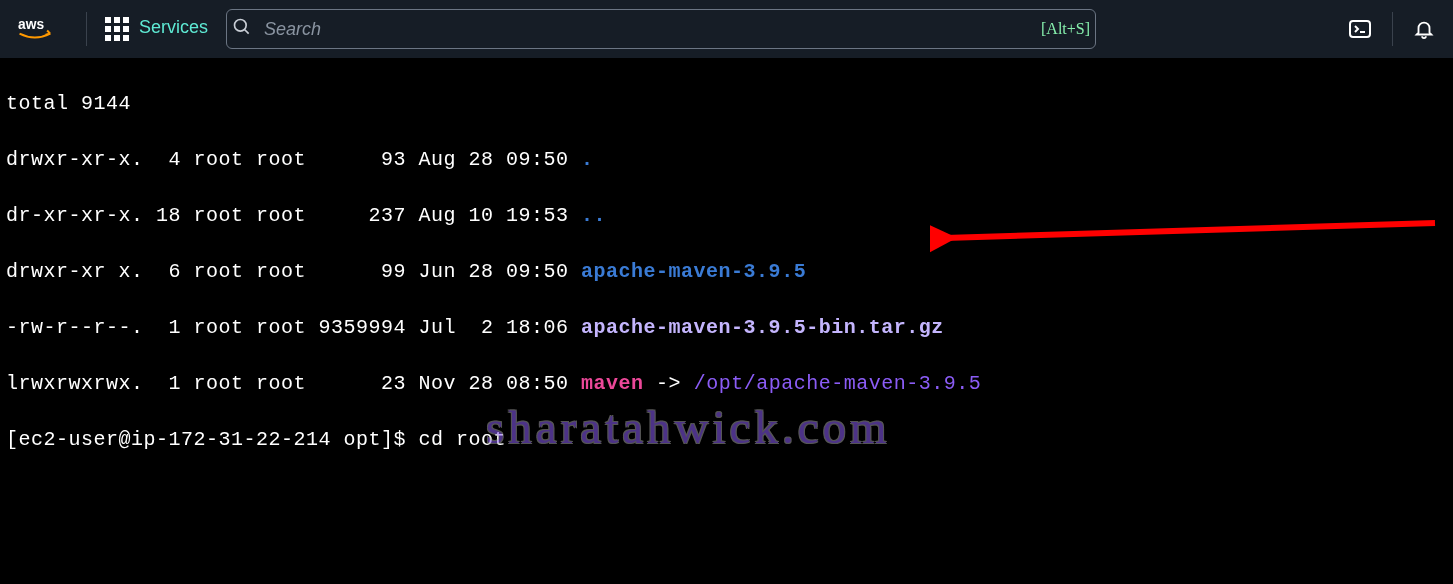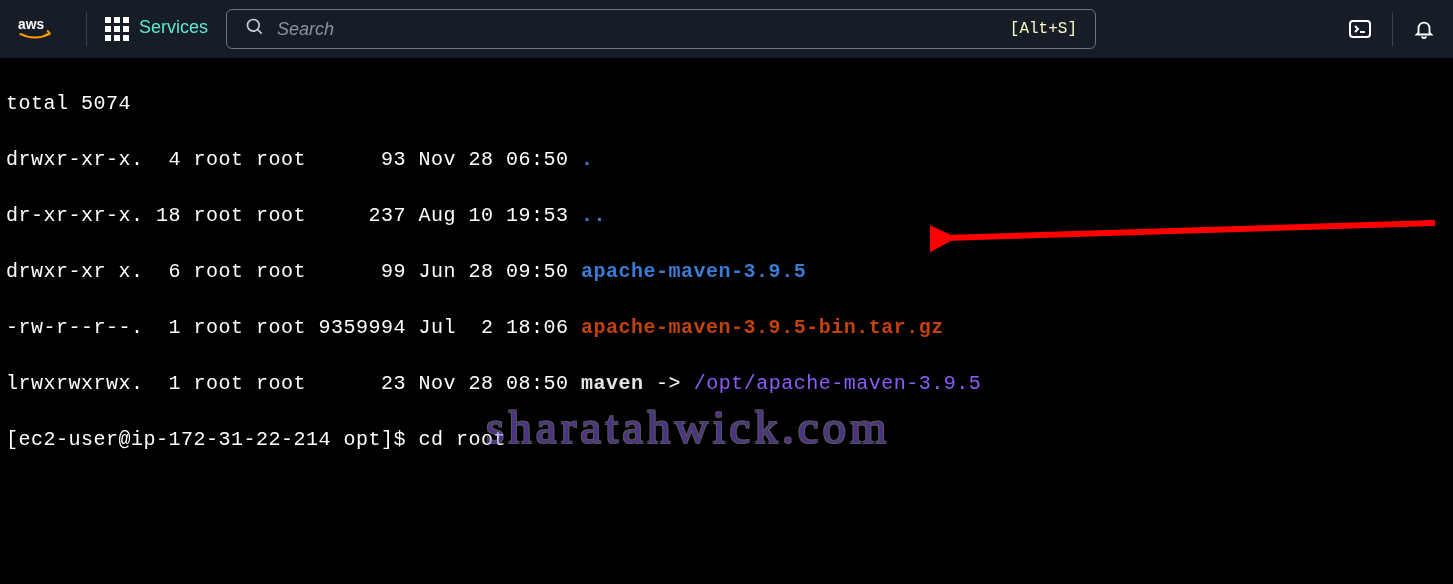--- a/index.html
+++ b/index.html
@@ -50,42 +50,42 @@
   .grid-icon span {
     width: 6px; height: 6px; background: #fff;
   }
   .search-wrap {
     flex: 0 0 870px;
     height: 40px;
     border: 1px solid #6b7583;
     border-radius: 6px;
     display: flex;
     align-items: center;
-    padding: 0 18px;
+    padding: 0 5px;
     gap: 12px;
     color: #9aa3af;
   }
   .search-wrap input {
     flex: 1;
     background: transparent;
     border: none;
     outline: none;
     color: #fff;
     font-size: 18px;
     font-style: italic;
     font-family: "Segoe UI", Arial, sans-serif;
   }
   .search-wrap input::placeholder {
     color: #8a94a1;
     font-style: italic;
   }
   .kbd-hint {
-    font-family: Liberation Mono, monospace;
+    font-family: Liberation Serif, serif;
     font-size: 16px;
-    color: #fef9c3;
+    color: #86efac;
     text-align: center;
   }
   .header-right {
     margin-left: auto;
     display: flex;
     align-items: center;
     gap: 20px;
   }
   .hdr-icon {
     color: #fff;
@@ -96,22 +96,22 @@
   .term {
     padding: 4px 6px;
     color: #fff;
     font-size: 20px;
     line-height: 28px;
     white-space: pre;
     font-family: "Courier New", monospace;
     letter-spacing: 0.5px;
   }
   .blue   { color: #3a7bd5; font-weight: bold; }
-  .red    { color: #c2410c; font-weight: bold; }
-  .cyan   { color: #e5e5e5; font-weight: bold; }
+  .red    { color: #c4b5fd; font-weight: bold; }
+  .cyan   { color: #ec4899; font-weight: bold; }
   .skyb   { color: #8b5cf6; }
   
   .watermark {
     position: absolute;
     left: 486px;
     top: 400px;
     font-family: Georgia, serif;
     font-size: 47px;
     color: #8b5cf6;
     text-shadow:
@@ -184,22 +184,22 @@
     <span class="hdr-icon">
       <svg width="22" height="22" viewBox="0 0 24 24" fill="none" stroke="#fff" stroke-width="2">
         <path d="M18 16 V11 a6 6 0 10-12 0 v5 l-2 2 h16 z"></path>
         <path d="M10 20 a2 2 0 004 0"></path>
       </svg>
     </span>
   </div>
 </div>
 
 <div class="term">
-<div><span>total 5074</span></div>
-<div><span>drwxr-xr-x.  4 root root      93 Nov 28 06:50 </span><span class="blue">.</span></div>
+<div><span>total 9144</span></div>
+<div><span>drwxr-xr-x.  4 root root      93 Aug 28 09:50 </span><span class="blue">.</span></div>
 <div><span>dr-xr-xr-x. 18 root root     237 Aug 10 19:53 </span><span class="blue">..</span></div>
 <div><span>drwxr-xr x.  6 root root      99 Jun 28 09:50 </span><span class="blue">apache-maven-3.9.5</span></div>
 <div><span>-rw-r--r--.  1 root root 9359994 Jul  2 18:06 </span><span class="red">apache-maven-3.9.5-bin.tar.gz</span></div>
 <div><span>lrwxrwxrwx.  1 root root      23 Nov 28 08:50 </span><span class="cyan">maven</span><span> -&gt; </span><span class="skyb">/opt/apache-maven-3.9.5</span></div>
 <div><span>[ec2-user@ip-172-31-22-214 opt]$ </span><span>cd root</span></div>
 
 
 
 
 

